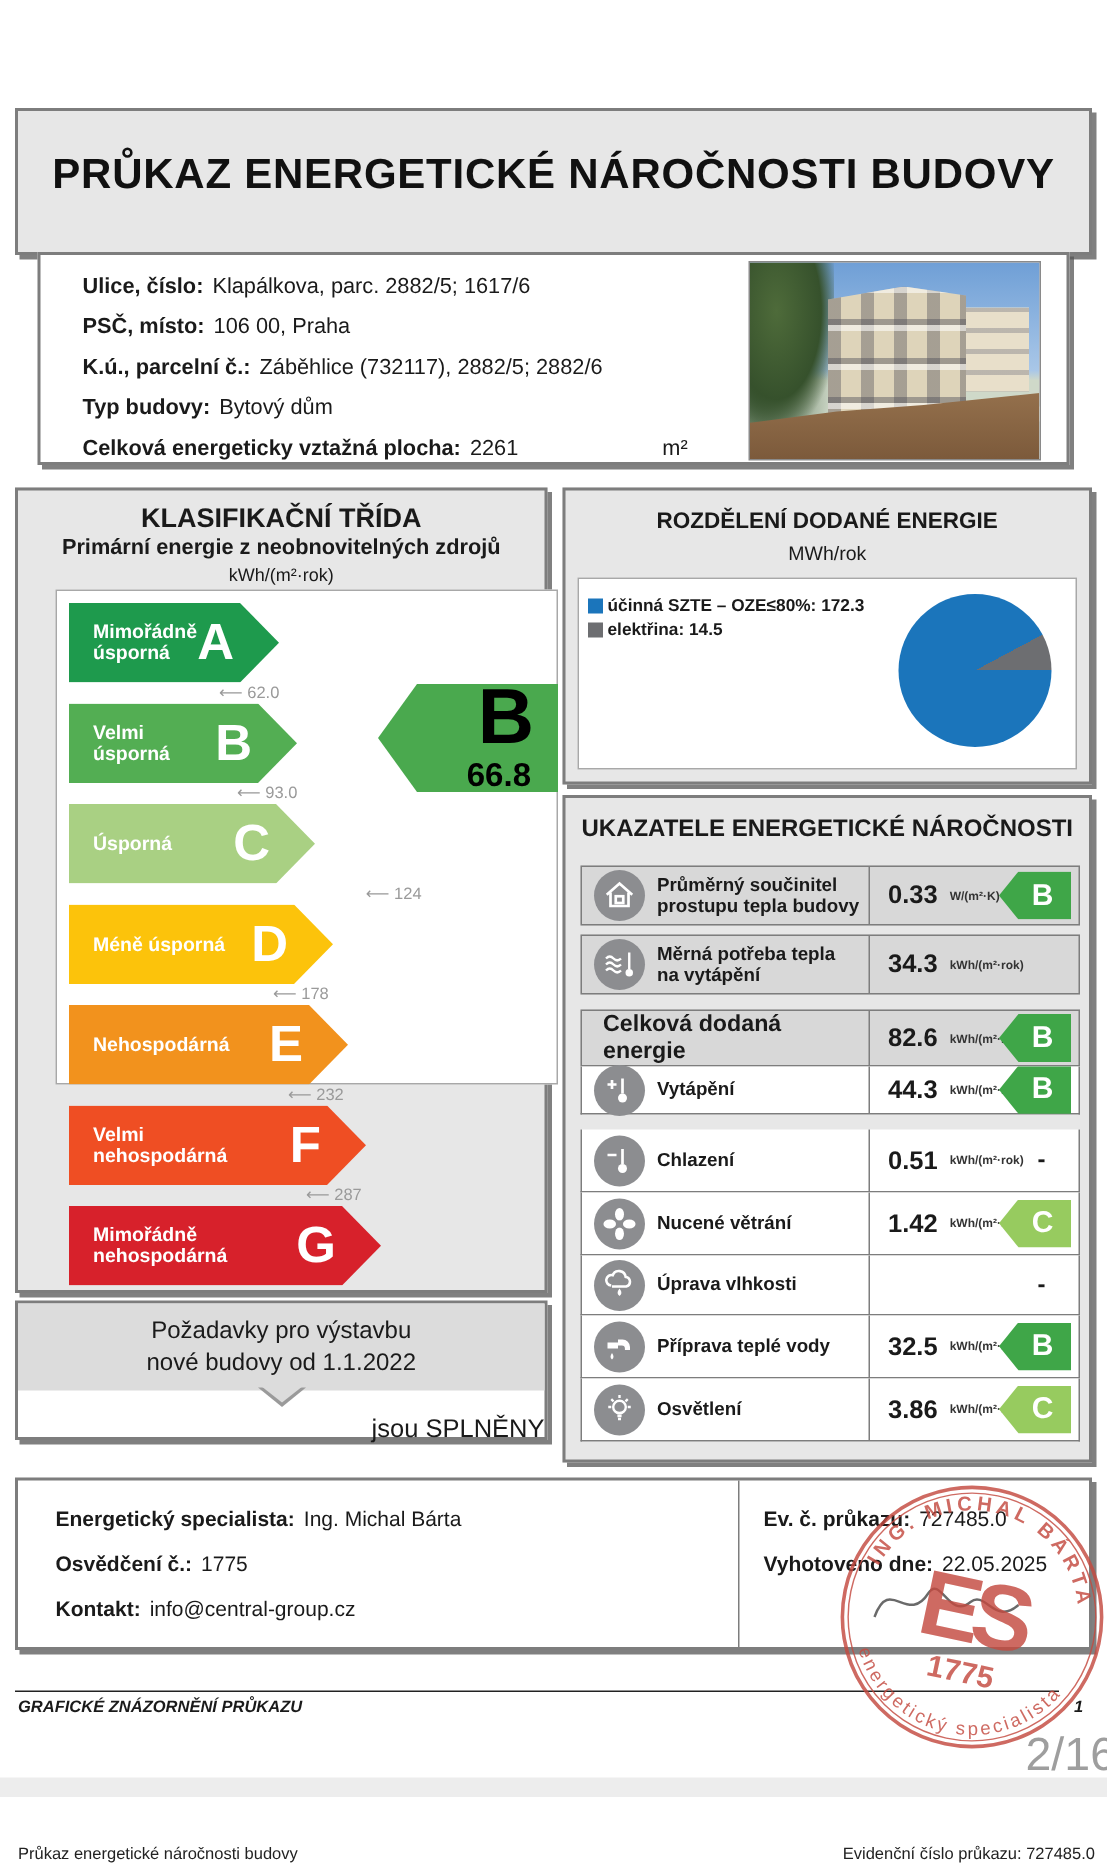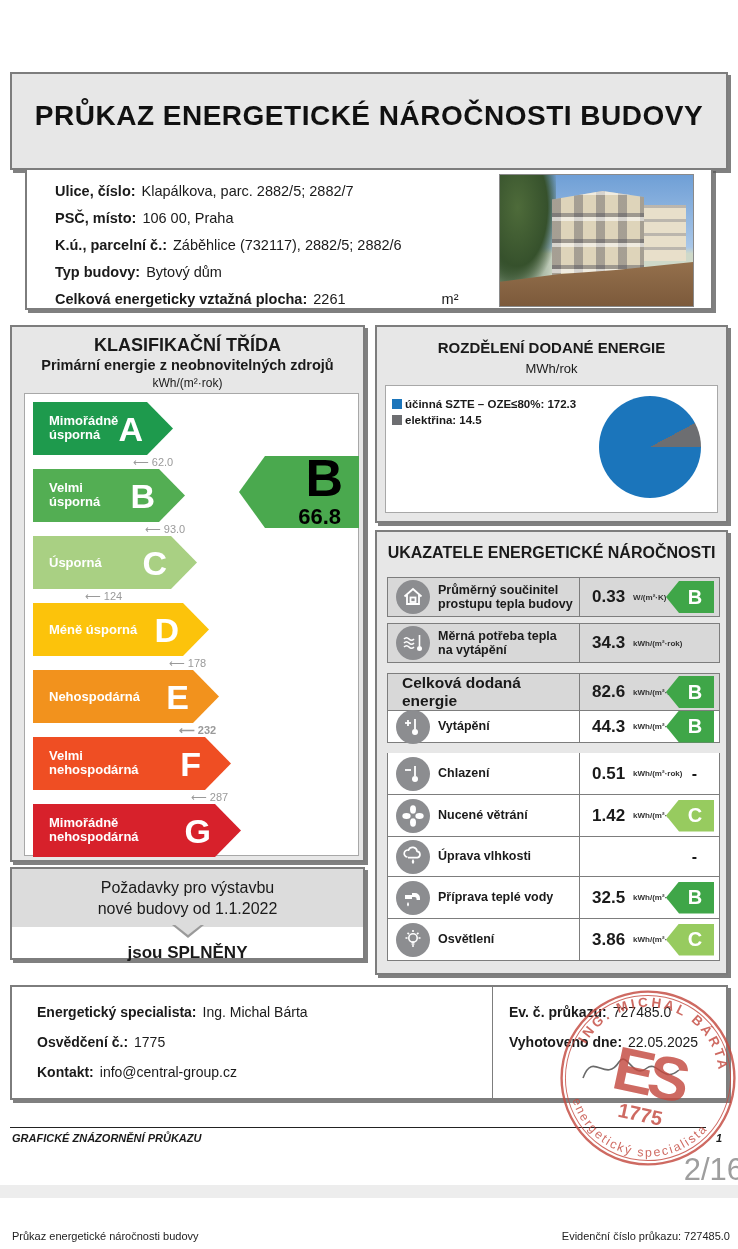--- a/index.html
+++ b/index.html
@@ -49,21 +49,21 @@
   .rating-letter{font-size:52px;font-weight:bold;color:#000;line-height:.95;}
   .rating-value{font-size:22px;font-weight:bold;color:#000;margin-right:2px;}
 
   
   .req-head{position:relative;background:#dcdcdc;height:50px;padding-top:8px;box-sizing:content-box;}
   .req-line{font-size:16px;font-weight:normal;line-height:21px;}
   .req-chevron-o{position:absolute;left:50%;bottom:-11px;transform:translateX(-50%);
     width:0;height:0;border-left:16px solid transparent;border-right:16px solid transparent;border-top:13px solid #9a9a9a;}
   .req-chevron-i{position:absolute;left:50%;bottom:-8px;transform:translateX(-50%);
     width:0;height:0;border-left:14px solid transparent;border-right:14px solid transparent;border-top:11px solid #dcdcdc;}
-  .req-result{font-size:17px;font-weight:bold;margin-top:16px;}
+  .req-result{font-size:17px;font-weight:normal;margin-top:16px;text-align:right;}
 
   
   .pie-legend-item{display:flex;align-items:flex-start;font-size:11.5px;font-weight:bold;line-height:16px;}
   .pie-swatch{width:10px;height:10px;margin:3px 3px 0 0;flex:none;}
   .pie-circle{position:absolute;right:16px;top:10px;width:102px;height:102px;border-radius:50%;
     background:conic-gradient(#1b75bb 0deg 62deg,#6d6e71 62deg 90deg,#1b75bb 90deg 360deg);}
 
   
   .ind-title{font-size:16px;font-weight:bold;}
   .ind-row{position:absolute;left:10px;width:333px;display:flex;align-items:center;box-sizing:border-box;
@@ -99,21 +99,21 @@
 
 <div id="page">
 
   <div class="panel gray-bg" style="left:10px;top:72px;width:718px;height:98px;">
     <div class="abs center main-title" style="left:0;top:26px;width:100%;">PRŮKAZ ENERGETICKÉ NÁROČNOSTI BUDOVY</div>
   </div>
 
   <div class="panel white-bg" style="left:25px;top:168px;width:688px;height:142px;">
     <div class="abs" style="left:28px;top:8px;">
       <div class="info-row">
-        <b>Ulice, číslo:</b><span>Klapálkova, parc. 2882/5; 2882/7</span>
+        <b>Ulice, číslo:</b><span>Klapálkova, parc. 2882/5; 1617/6</span>
       </div>
       <div class="info-row">
         <b>PSČ, místo:</b><span>106 00, Praha</span>
       </div>
       <div class="info-row">
         <b>K.ú., parcelní č.:</b><span>Záběhlice (732117), 2882/5; 2882/6</span>
       </div>
       <div class="info-row">
         <b>Typ budovy:</b><span>Bytový dům</span>
       </div>
@@ -129,51 +129,51 @@
       <div class="ph-wall"></div>
       <div class="ph-dirt"></div>
     </div>
   </div>
 
   <div class="panel gray-bg" style="left:10px;top:325px;width:355px;height:537px;">
     <div class="abs center bold" style="left:0;top:8px;width:100%;font-size:18px;">KLASIFIKAČNÍ TŘÍDA</div>
     <div class="abs center bold" style="left:0;top:30px;width:100%;font-size:14.5px;">Primární energie z neobnovitelných zdrojů</div>
     <div class="abs center" style="left:0;top:49px;width:100%;font-size:12px;">kWh/(m²·rok)</div>
 
-    <div class="abs white-bg" style="left:12px;top:66px;width:335px;height:463px;border:1px solid #a8a8a8;box-sizing:border-box;padding:8px 0 0 8px;position:absolute;">
+    <div class="abs white-bg" style="left:25px;top:66px;width:335px;height:330px;border:1px solid #a8a8a8;box-sizing:border-box;padding:8px 0 0 8px;position:absolute;">
 
       <div class="class-arrow" style="width: 140px; background-color: rgb(30, 154, 77);">
         <div class="class-label"><span>Mimořádně</span><br><span>úsporná</span></div>
         <div class="class-letter">A</div>
       </div>
       <div class="threshold" style="margin-left:100px;">⟵&nbsp;<span>62.0</span></div>
 
       <div class="class-arrow" style="width: 152px; background-color: rgb(83, 174, 83);">
         <div class="class-label"><span>Velmi</span><br><span>úsporná</span></div>
         <div class="class-letter">B</div>
       </div>
       <div class="threshold" style="margin-left:112px;">⟵&nbsp;<span>93.0</span></div>
 
       <div class="class-arrow" style="width: 164px; background-color: rgb(169, 208, 131);">
         <div class="class-label"><span>Úsporná</span></div>
         <div class="class-letter">C</div>
       </div>
-      <div class="threshold" style="margin-left:52px;">⟵&nbsp;<span>124</span></div>
+      <div class="threshold" style="margin-left:108px;text-align:center;">⟵&nbsp;<span>124</span></div>
 
       <div class="class-arrow" style="width: 176px; background-color: rgb(252, 195, 11);">
         <div class="class-label"><span>Méně úsporná</span></div>
         <div class="class-letter">D</div>
       </div>
       <div class="threshold" style="margin-left:136px;">⟵&nbsp;<span>178</span></div>
 
       <div class="class-arrow" style="width: 186px; background-color: rgb(242, 146, 29);">
         <div class="class-label"><span>Nehospodárná</span></div>
         <div class="class-letter">E</div>
       </div>
-      <div class="threshold" style="margin-left:146px;font-weight:bold;">⟵&nbsp;<span>232</span></div>
+      <div class="threshold" style="margin-left:146px;">⟵&nbsp;<span>232</span></div>
 
       <div class="class-arrow" style="width: 198px; background-color: rgb(239, 78, 35);">
         <div class="class-label"><span>Velmi</span><br><span>nehospodárná</span></div>
         <div class="class-letter">F</div>
       </div>
       <div class="threshold" style="margin-left:158px;">⟵&nbsp;<span>287</span></div>
 
       <div class="class-arrow" style="width: 208px; background-color: rgb(215, 33, 43);">
         <div class="class-label"><span>Mimořádně</span><br><span>nehospodárná</span></div>
         <div class="class-letter">G</div>

